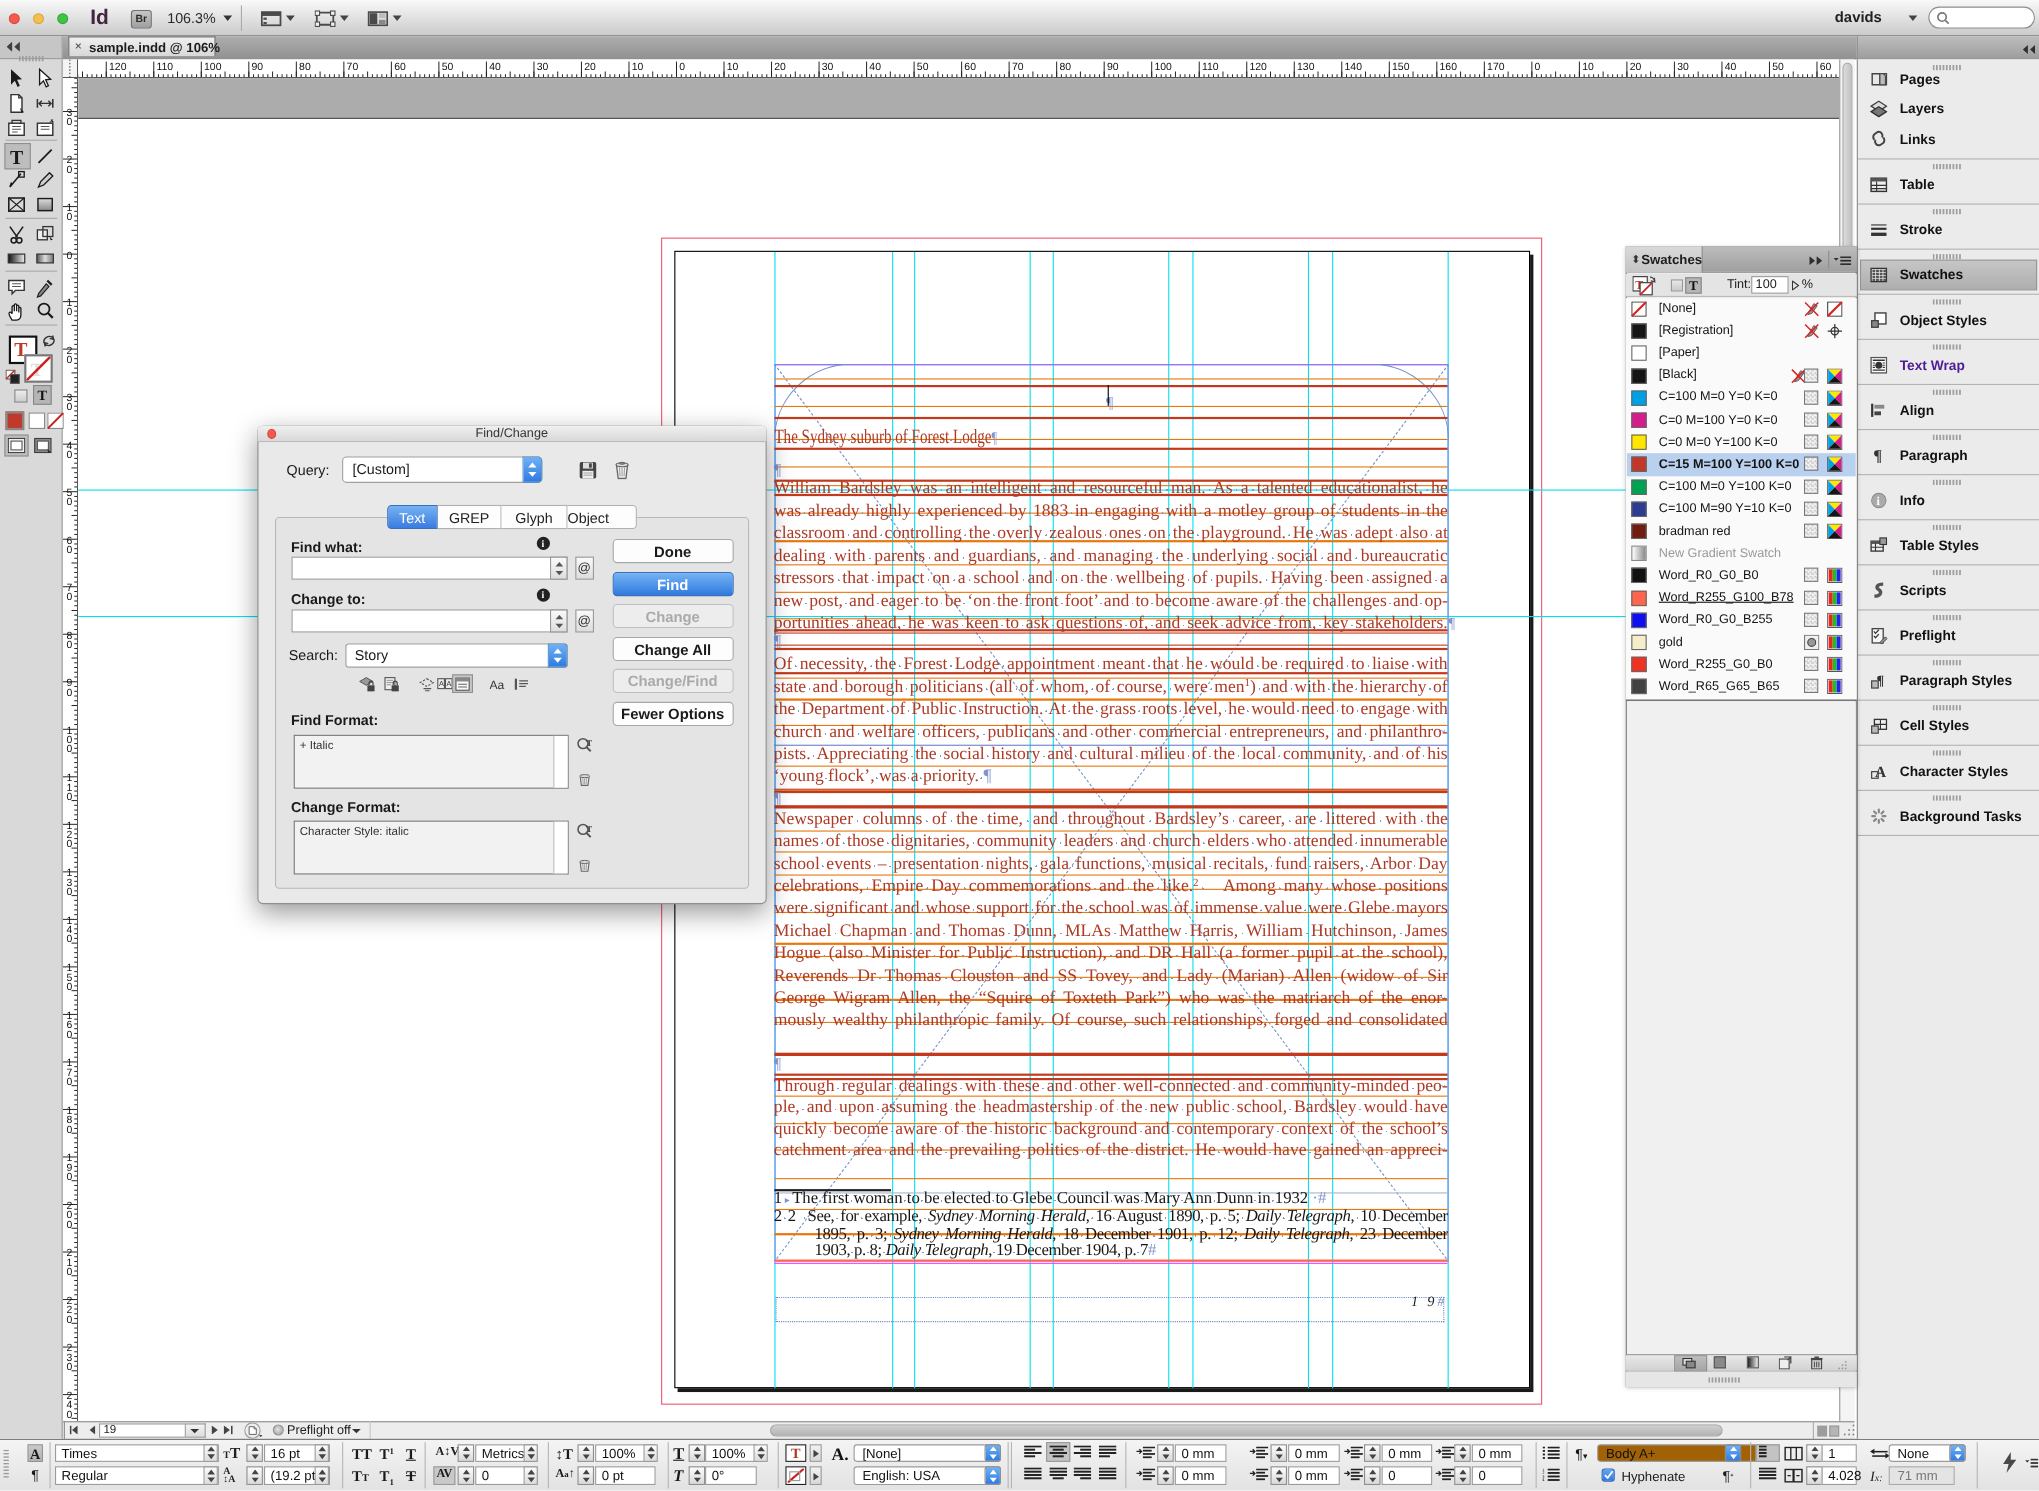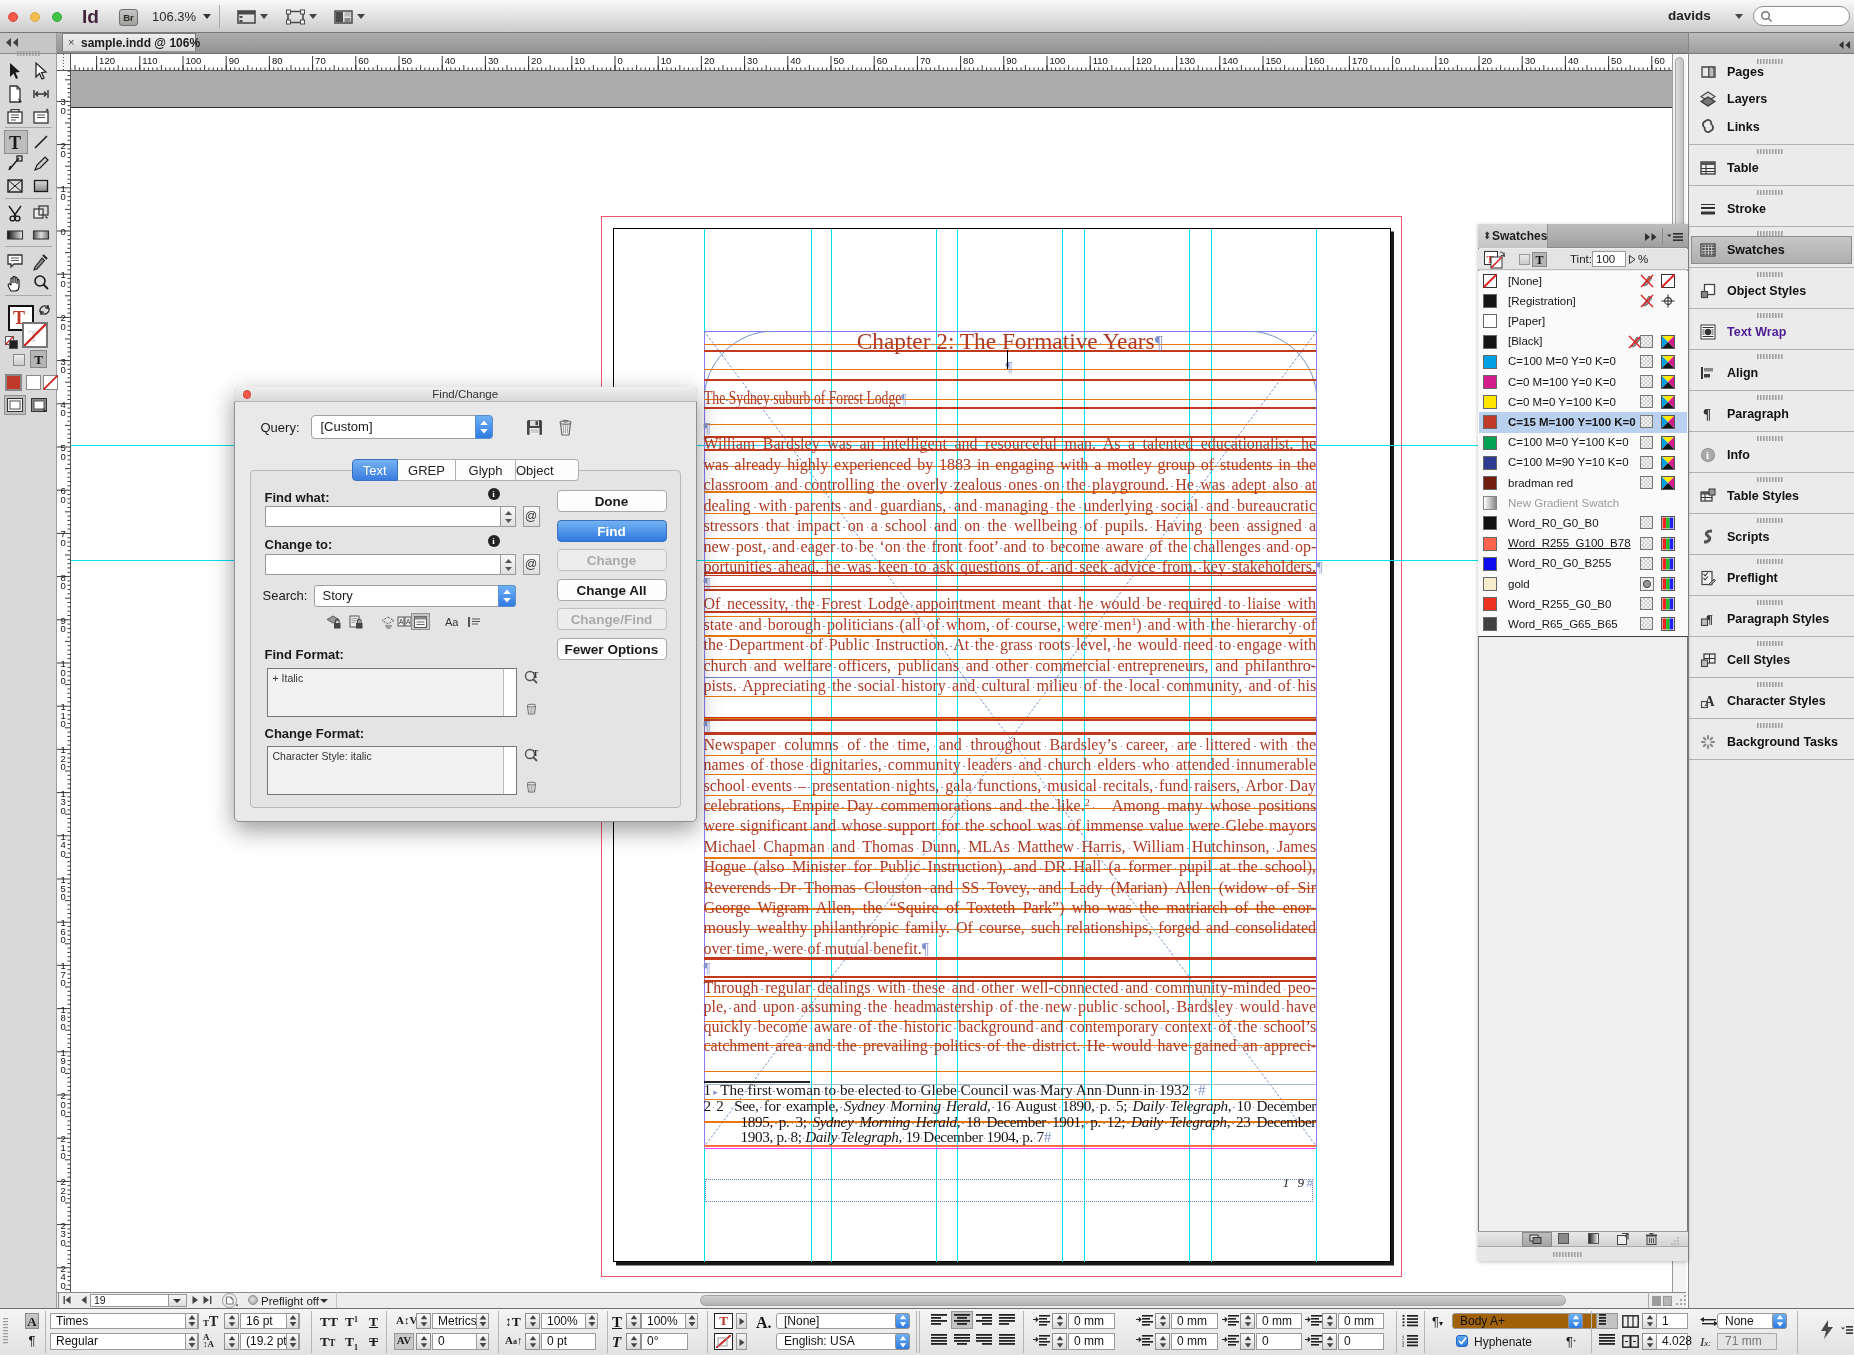--- a/index.html
+++ b/index.html
@@ -938,47 +938,46 @@
     <div style="left:632.50px;top:514.80px;width:612.50px;height:1.20px;background:#c23a1e;"></div>
     <div style="left:632.50px;top:517.80px;width:612.50px;height:2.20px;background:#c23a1e;"></div>
     <div style="left:632.50px;top:539.90px;width:612.50px;height:2.60px;background:#c23a1e;"></div>
     <div style="left:632.50px;top:645.80px;width:612.50px;height:1.60px;background:#c23a1e;"></div>
     <div style="left:632.50px;top:648.30px;width:612.50px;height:1.40px;background:#c23a1e;"></div>
     <div style="left:632.50px;top:661.20px;width:612.50px;height:3.20px;background:#c23a1e;"></div>
     <div style="left:632.50px;top:886.00px;width:612.50px;height:2.60px;background:#c23a1e;"></div>
     <div style="left:632.50px;top:905.40px;width:612.50px;height:1.40px;background:#c23a1e;"></div>
     <div style="left:632.50px;top:908.80px;width:612.50px;height:2.60px;background:#c23a1e;"></div>
     <div style="left:632.50px;top:1073.90px;width:612.50px;height:2.40px;background:#ff6b52;"></div>
-    <div style="left:632.50px;top:256.74px;width:612.50px;height:26.00px;font-family:'Liberation Serif',serif;font-size:23.3px;line-height:26px;color:#ad3a26;text-align:center;white-space:nowrap;">Chapter<span class="sp"> </span>2:<span class="sp"> </span>The<span class="sp"> </span>Formative<span class="sp"> </span>Years<span class="pil" style="font-size:18px;">¶</span></div>
     <div style="left:934.50px;top:286.94px;width:20.00px;height:18.00px;font-family:'Liberation Serif',serif;font-size:15px;line-height:18px;color:#8393cc;">¶</div>
     <div style="left:935.80px;top:279.00px;width:1.30px;height:19.00px;background:#000;"></div>
     <div style="left:632.50px;top:316.26px;width:612.50px;height:22.00px;font-family:'Liberation Serif',serif;font-size:18.5px;line-height:22px;color:#ad3a26;text-align:left;white-space:nowrap;transform:scaleX(0.74);transform-origin:0 0;">The<span class="sp"> </span>Sydney<span class="sp"> </span>suburb<span class="sp"> </span>of<span class="sp"> </span>Forest<span class="sp"> </span>Lodge<span class="pil" style="font-size:15px;">¶</span></div>
     <div style="left:632.5px;top:363.47px;width:612.5px;height:20.46px;font-family:'Liberation Serif',serif;font-size:16.0px;line-height:20.46px;color:#ad3a26;text-align:justify;text-align-last:justify;">William<span class="sp"> </span>Bardsley<span class="sp"> </span>was<span class="sp"> </span>an<span class="sp"> </span>intelligent<span class="sp"> </span>and<span class="sp"> </span>resourceful<span class="sp"> </span>man.<span class="sp"> </span>As<span class="sp"> </span>a<span class="sp"> </span>talented<span class="sp"> </span>educationalist,<span class="sp"> </span>he</div>
     <div style="left:632.5px;top:383.93px;width:612.5px;height:20.46px;font-family:'Liberation Serif',serif;font-size:16.0px;line-height:20.46px;color:#ad3a26;text-align:justify;text-align-last:justify;">was<span class="sp"> </span>already<span class="sp"> </span>highly<span class="sp"> </span>experienced<span class="sp"> </span>by<span class="sp"> </span>1883<span class="sp"> </span>in<span class="sp"> </span>engaging<span class="sp"> </span>with<span class="sp"> </span>a<span class="sp"> </span>motley<span class="sp"> </span>group<span class="sp"> </span>of<span class="sp"> </span>students<span class="sp"> </span>in<span class="sp"> </span>the</div>
     <div style="left:632.5px;top:404.39px;width:612.5px;height:20.46px;font-family:'Liberation Serif',serif;font-size:16.0px;line-height:20.46px;color:#ad3a26;text-align:justify;text-align-last:justify;">classroom<span class="sp"> </span>and<span class="sp"> </span>controlling<span class="sp"> </span>the<span class="sp"> </span>overly<span class="sp"> </span>zealous<span class="sp"> </span>ones<span class="sp"> </span>on<span class="sp"> </span>the<span class="sp"> </span>playground.<span class="sp"> </span>He<span class="sp"> </span>was<span class="sp"> </span>adept<span class="sp"> </span>also<span class="sp"> </span>at</div>
     <div style="left:632.5px;top:424.85px;width:612.5px;height:20.46px;font-family:'Liberation Serif',serif;font-size:16.0px;line-height:20.46px;color:#ad3a26;text-align:justify;text-align-last:justify;">dealing<span class="sp"> </span>with<span class="sp"> </span>parents<span class="sp"> </span>and<span class="sp"> </span>guardians,<span class="sp"> </span>and<span class="sp"> </span>managing<span class="sp"> </span>the<span class="sp"> </span>underlying<span class="sp"> </span>social<span class="sp"> </span>and<span class="sp"> </span>bureaucratic</div>
     <div style="left:632.5px;top:445.31px;width:612.5px;height:20.46px;font-family:'Liberation Serif',serif;font-size:16.0px;line-height:20.46px;color:#ad3a26;text-align:justify;text-align-last:justify;">stressors<span class="sp"> </span>that<span class="sp"> </span>impact<span class="sp"> </span>on<span class="sp"> </span>a<span class="sp"> </span>school<span class="sp"> </span>and<span class="sp"> </span>on<span class="sp"> </span>the<span class="sp"> </span>wellbeing<span class="sp"> </span>of<span class="sp"> </span>pupils.<span class="sp"> </span>Having<span class="sp"> </span>been<span class="sp"> </span>assigned<span class="sp"> </span>a</div>
     <div style="left:632.5px;top:465.77px;width:612.5px;height:20.46px;font-family:'Liberation Serif',serif;font-size:16.0px;line-height:20.46px;color:#ad3a26;text-align:justify;text-align-last:justify;">new<span class="sp"> </span>post,<span class="sp"> </span>and<span class="sp"> </span>eager<span class="sp"> </span>to<span class="sp"> </span>be<span class="sp"> </span>‘on<span class="sp"> </span>the<span class="sp"> </span>front<span class="sp"> </span>foot’<span class="sp"> </span>and<span class="sp"> </span>to<span class="sp"> </span>become<span class="sp"> </span>aware<span class="sp"> </span>of<span class="sp"> </span>the<span class="sp"> </span>challenges<span class="sp"> </span>and<span class="sp"> </span>op-</div>
     <div style="left:632.5px;top:486.23px;width:612.5px;height:20.46px;font-family:'Liberation Serif',serif;font-size:16.0px;line-height:20.46px;color:#ad3a26;text-align:justify;text-align-last:justify;">portunities<span class="sp"> </span>ahead,<span class="sp"> </span>he<span class="sp"> </span>was<span class="sp"> </span>keen<span class="sp"> </span>to<span class="sp"> </span>ask<span class="sp"> </span>questions<span class="sp"> </span>of,<span class="sp"> </span>and<span class="sp"> </span>seek<span class="sp"> </span>advice<span class="sp"> </span>from,<span class="sp"> </span>key<span class="sp"> </span>stakeholders.</div>
     <div style="left:632.5px;top:523.17px;width:612.5px;height:20.46px;font-family:'Liberation Serif',serif;font-size:16.0px;line-height:20.46px;color:#ad3a26;text-align:justify;text-align-last:justify;">Of<span class="sp"> </span>necessity,<span class="sp"> </span>the<span class="sp"> </span>Forest<span class="sp"> </span>Lodge<span class="sp"> </span>appointment<span class="sp"> </span>meant<span class="sp"> </span>that<span class="sp"> </span>he<span class="sp"> </span>would<span class="sp"> </span>be<span class="sp"> </span>required<span class="sp"> </span>to<span class="sp"> </span>liaise<span class="sp"> </span>with</div>
     <div style="left:632.5px;top:543.63px;width:612.5px;height:20.46px;font-family:'Liberation Serif',serif;font-size:16.0px;line-height:20.46px;color:#ad3a26;text-align:justify;text-align-last:justify;">state<span class="sp"> </span>and<span class="sp"> </span>borough<span class="sp"> </span>politicians<span class="sp"> </span>(all<span class="sp"> </span>of<span class="sp"> </span>whom,<span class="sp"> </span>of<span class="sp"> </span>course,<span class="sp"> </span>were<span class="sp"> </span>men<sup>1</sup>)<span class="sp"> </span>and<span class="sp"> </span>with<span class="sp"> </span>the<span class="sp"> </span>hierarchy<span class="sp"> </span>of</div>
     <div style="left:632.5px;top:564.09px;width:612.5px;height:20.46px;font-family:'Liberation Serif',serif;font-size:16.0px;line-height:20.46px;color:#ad3a26;text-align:justify;text-align-last:justify;">the<span class="sp"> </span>Department<span class="sp"> </span>of<span class="sp"> </span>Public<span class="sp"> </span>Instruction.<span class="sp"> </span>At<span class="sp"> </span>the<span class="sp"> </span>grass<span class="sp"> </span>roots<span class="sp"> </span>level,<span class="sp"> </span>he<span class="sp"> </span>would<span class="sp"> </span>need<span class="sp"> </span>to<span class="sp"> </span>engage<span class="sp"> </span>with</div>
     <div style="left:632.5px;top:584.55px;width:612.5px;height:20.46px;font-family:'Liberation Serif',serif;font-size:16.0px;line-height:20.46px;color:#ad3a26;text-align:justify;text-align-last:justify;">church<span class="sp"> </span>and<span class="sp"> </span>welfare<span class="sp"> </span>officers,<span class="sp"> </span>publicans<span class="sp"> </span>and<span class="sp"> </span>other<span class="sp"> </span>commercial<span class="sp"> </span>entrepreneurs,<span class="sp"> </span>and<span class="sp"> </span>philanthro-</div>
     <div style="left:632.5px;top:605.01px;width:612.5px;height:20.46px;font-family:'Liberation Serif',serif;font-size:16.0px;line-height:20.46px;color:#ad3a26;text-align:justify;text-align-last:justify;">pists.<span class="sp"> </span>Appreciating<span class="sp"> </span>the<span class="sp"> </span>social<span class="sp"> </span>history<span class="sp"> </span>and<span class="sp"> </span>cultural<span class="sp"> </span>milieu<span class="sp"> </span>of<span class="sp"> </span>the<span class="sp"> </span>local<span class="sp"> </span>community,<span class="sp"> </span>and<span class="sp"> </span>of<span class="sp"> </span>his</div>
+    <div style="left:632.5px;top:625.47px;width:612.5px;height:20.46px;font-family:'Liberation Serif',serif;font-size:16.0px;line-height:20.46px;color:#ad3a26;text-align:justify;text-align-last:left;">‘young<span class="sp"> </span>flock’,<span class="sp"> </span>was<span class="sp"> </span>a<span class="sp"> </span>priority.<span class="sp"> </span><span class="pil">¶</span></div>
     <div style="left:632.5px;top:663.77px;width:612.5px;height:20.46px;font-family:'Liberation Serif',serif;font-size:16.0px;line-height:20.46px;color:#ad3a26;text-align:justify;text-align-last:justify;">Newspaper<span class="sp"> </span>columns<span class="sp"> </span>of<span class="sp"> </span>the<span class="sp"> </span>time,<span class="sp"> </span>and<span class="sp"> </span>throughout<span class="sp"> </span>Bardsley’s<span class="sp"> </span>career,<span class="sp"> </span>are<span class="sp"> </span>littered<span class="sp"> </span>with<span class="sp"> </span>the</div>
     <div style="left:632.5px;top:684.16px;width:612.5px;height:20.46px;font-family:'Liberation Serif',serif;font-size:16.0px;line-height:20.46px;color:#ad3a26;text-align:justify;text-align-last:justify;">names<span class="sp"> </span>of<span class="sp"> </span>those<span class="sp"> </span>dignitaries,<span class="sp"> </span>community<span class="sp"> </span>leaders<span class="sp"> </span>and<span class="sp"> </span>church<span class="sp"> </span>elders<span class="sp"> </span>who<span class="sp"> </span>attended<span class="sp"> </span>innumerable</div>
     <div style="left:632.5px;top:704.55px;width:612.5px;height:20.46px;font-family:'Liberation Serif',serif;font-size:16.0px;line-height:20.46px;color:#ad3a26;text-align:justify;text-align-last:justify;">school<span class="sp"> </span>events<span class="sp"> </span>–<span class="sp"> </span>presentation<span class="sp"> </span>nights,<span class="sp"> </span>gala<span class="sp"> </span>functions,<span class="sp"> </span>musical<span class="sp"> </span>recitals,<span class="sp"> </span>fund<span class="sp"> </span>raisers,<span class="sp"> </span>Arbor<span class="sp"> </span>Day</div>
     <div style="left:632.5px;top:724.94px;width:612.5px;height:20.46px;font-family:'Liberation Serif',serif;font-size:16.0px;line-height:20.46px;color:#ad3a26;text-align:justify;text-align-last:justify;">celebrations,<span class="sp"> </span>Empire<span class="sp"> </span>Day<span class="sp"> </span>commemorations<span class="sp"> </span>and<span class="sp"> </span>the<span class="sp"> </span>like.<sup>2</sup><span class="sp"> </span>&nbsp;&nbsp;Among<span class="sp"> </span>many<span class="sp"> </span>whose<span class="sp"> </span>positions</div>
     <div style="left:632.5px;top:745.33px;width:612.5px;height:20.46px;font-family:'Liberation Serif',serif;font-size:16.0px;line-height:20.46px;color:#ad3a26;text-align:justify;text-align-last:justify;">were<span class="sp"> </span>significant<span class="sp"> </span>and<span class="sp"> </span>whose<span class="sp"> </span>support<span class="sp"> </span>for<span class="sp"> </span>the<span class="sp"> </span>school<span class="sp"> </span>was<span class="sp"> </span>of<span class="sp"> </span>immense<span class="sp"> </span>value<span class="sp"> </span>were<span class="sp"> </span>Glebe<span class="sp"> </span>mayors</div>
     <div style="left:632.5px;top:765.72px;width:612.5px;height:20.46px;font-family:'Liberation Serif',serif;font-size:16.0px;line-height:20.46px;color:#ad3a26;text-align:justify;text-align-last:justify;">Michael<span class="sp"> </span>Chapman<span class="sp"> </span>and<span class="sp"> </span>Thomas<span class="sp"> </span>Dunn,<span class="sp"> </span>MLAs<span class="sp"> </span>Matthew<span class="sp"> </span>Harris,<span class="sp"> </span>William<span class="sp"> </span>Hutchinson,<span class="sp"> </span>James</div>
     <div style="left:632.5px;top:786.11px;width:612.5px;height:20.46px;font-family:'Liberation Serif',serif;font-size:16.0px;line-height:20.46px;color:#ad3a26;text-align:justify;text-align-last:justify;">Hogue<span class="sp"> </span>(also<span class="sp"> </span>Minister<span class="sp"> </span>for<span class="sp"> </span>Public<span class="sp"> </span>Instruction),<span class="sp"> </span>and<span class="sp"> </span>DR<span class="sp"> </span>Hall<span class="sp"> </span>(a<span class="sp"> </span>former<span class="sp"> </span>pupil<span class="sp"> </span>at<span class="sp"> </span>the<span class="sp"> </span>school),</div>
     <div style="left:632.5px;top:806.50px;width:612.5px;height:20.46px;font-family:'Liberation Serif',serif;font-size:16.0px;line-height:20.46px;color:#ad3a26;text-align:justify;text-align-last:justify;">Reverends<span class="sp"> </span>Dr<span class="sp"> </span>Thomas<span class="sp"> </span>Clouston<span class="sp"> </span>and<span class="sp"> </span>SS<span class="sp"> </span>Tovey,<span class="sp"> </span>and<span class="sp"> </span>Lady<span class="sp"> </span>(Marian)<span class="sp"> </span>Allen<span class="sp"> </span>(widow<span class="sp"> </span>of<span class="sp"> </span>Sir</div>
     <div style="left:632.5px;top:826.89px;width:612.5px;height:20.46px;font-family:'Liberation Serif',serif;font-size:16.0px;line-height:20.46px;color:#ad3a26;text-align:justify;text-align-last:justify;">George<span class="sp"> </span>Wigram<span class="sp"> </span>Allen,<span class="sp"> </span>the<span class="sp"> </span>“Squire<span class="sp"> </span>of<span class="sp"> </span>Toxteth<span class="sp"> </span>Park”)<span class="sp"> </span>who<span class="sp"> </span>was<span class="sp"> </span>the<span class="sp"> </span>matriarch<span class="sp"> </span>of<span class="sp"> </span>the<span class="sp"> </span>enor-</div>
     <div style="left:632.5px;top:847.28px;width:612.5px;height:20.46px;font-family:'Liberation Serif',serif;font-size:16.0px;line-height:20.46px;color:#ad3a26;text-align:justify;text-align-last:justify;">mously<span class="sp"> </span>wealthy<span class="sp"> </span>philanthropic<span class="sp"> </span>family.<span class="sp"> </span>Of<span class="sp"> </span>course,<span class="sp"> </span>such<span class="sp"> </span>relationships,<span class="sp"> </span>forged<span class="sp"> </span>and<span class="sp"> </span>consolidated</div>
-    <div style="left:632.5px;top:867.67px;width:612.5px;height:20.46px;font-family:'Liberation Serif',serif;font-size:16.0px;line-height:20.46px;color:#ad3a26;text-align:justify;text-align-last:left;">over<span class="sp"> </span>time,<span class="sp"> </span>were<span class="sp"> </span>of<span class="sp"> </span>mutual<span class="sp"> </span>benefit.<span class="pil">¶</span></div>
     <div style="left:632.5px;top:907.07px;width:612.5px;height:20.46px;font-family:'Liberation Serif',serif;font-size:16.0px;line-height:20.46px;color:#ad3a26;text-align:justify;text-align-last:justify;">Through<span class="sp"> </span>regular<span class="sp"> </span>dealings<span class="sp"> </span>with<span class="sp"> </span>these<span class="sp"> </span>and<span class="sp"> </span>other<span class="sp"> </span>well-connected<span class="sp"> </span>and<span class="sp"> </span>community-minded<span class="sp"> </span>peo-</div>
     <div style="left:632.5px;top:926.27px;width:612.5px;height:20.46px;font-family:'Liberation Serif',serif;font-size:16.0px;line-height:20.46px;color:#ad3a26;text-align:justify;text-align-last:justify;">ple,<span class="sp"> </span>and<span class="sp"> </span>upon<span class="sp"> </span>assuming<span class="sp"> </span>the<span class="sp"> </span>headmastership<span class="sp"> </span>of<span class="sp"> </span>the<span class="sp"> </span>new<span class="sp"> </span>public<span class="sp"> </span>school,<span class="sp"> </span>Bardsley<span class="sp"> </span>would<span class="sp"> </span>have</div>
     <div style="left:632.5px;top:945.57px;width:612.5px;height:20.46px;font-family:'Liberation Serif',serif;font-size:16.0px;line-height:20.46px;color:#ad3a26;text-align:justify;text-align-last:justify;">quickly<span class="sp"> </span>become<span class="sp"> </span>aware<span class="sp"> </span>of<span class="sp"> </span>the<span class="sp"> </span>historic<span class="sp"> </span>background<span class="sp"> </span>and<span class="sp"> </span>contemporary<span class="sp"> </span>context<span class="sp"> </span>of<span class="sp"> </span>the<span class="sp"> </span>school’s</div>
     <div style="left:632.5px;top:964.77px;width:612.5px;height:20.46px;font-family:'Liberation Serif',serif;font-size:16.0px;line-height:20.46px;color:#ad3a26;text-align:justify;text-align-last:justify;">catchment<span class="sp"> </span>area<span class="sp"> </span>and<span class="sp"> </span>the<span class="sp"> </span>prevailing<span class="sp"> </span>politics<span class="sp"> </span>of<span class="sp"> </span>the<span class="sp"> </span>district.<span class="sp"> </span>He<span class="sp"> </span>would<span class="sp"> </span>have<span class="sp"> </span>gained<span class="sp"> </span>an<span class="sp"> </span>appreci-</div>
     <div style="left:632.50px;top:347.94px;width:18.00px;height:18.00px;font-family:'Liberation Serif',serif;font-size:15px;line-height:18px;color:#8393cc;">¶</div>
     <div style="left:632.50px;top:503.44px;width:18.00px;height:18.00px;font-family:'Liberation Serif',serif;font-size:15px;line-height:18px;color:#8393cc;">¶</div>
     <div style="left:632.50px;top:645.94px;width:18.00px;height:18.00px;font-family:'Liberation Serif',serif;font-size:15px;line-height:18px;color:#8393cc;">¶</div>
     <div style="left:632.50px;top:888.44px;width:18.00px;height:18.00px;font-family:'Liberation Serif',serif;font-size:15px;line-height:18px;color:#8393cc;">¶</div>
     <div style="left:1245.50px;top:488.38px;width:18.00px;height:18.00px;font-family:'Liberation Serif',serif;font-size:14px;line-height:18px;color:#8393cc;">¶</div>
     <div style="left:632.50px;top:1012.80px;width:612.50px;height:1.00px;background:#a8b6cc;"></div>

